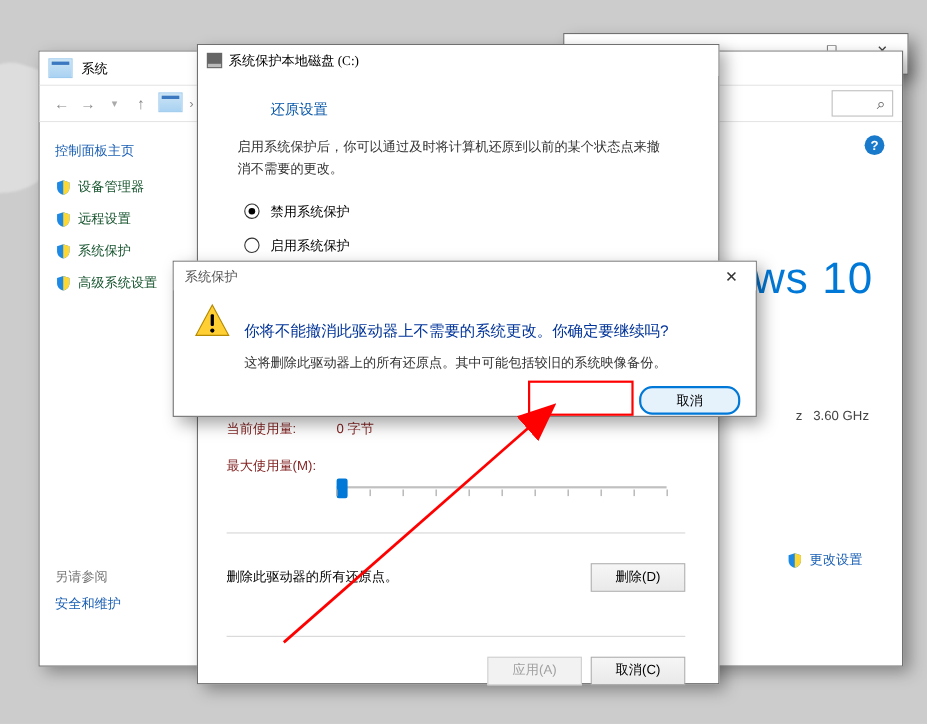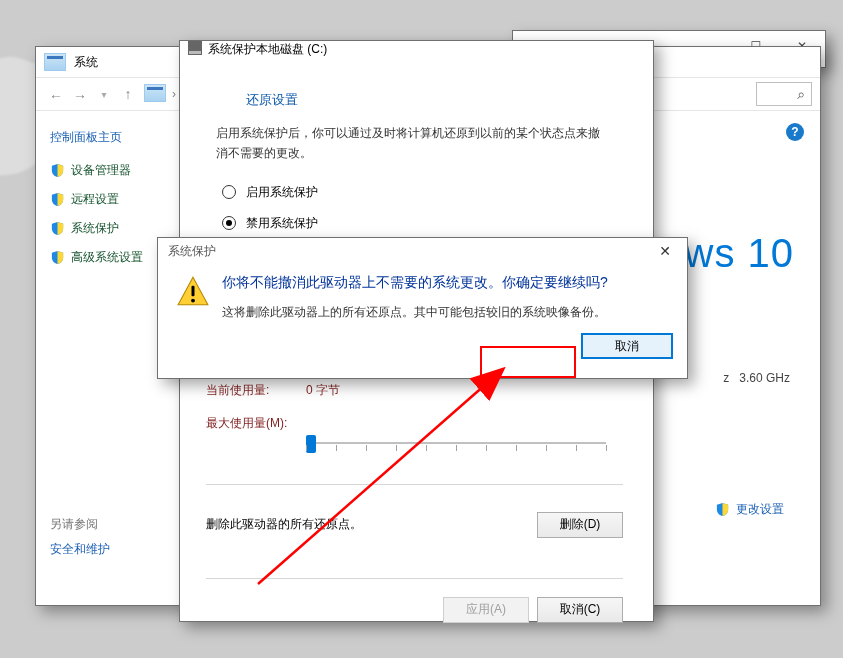--- a/index.html
+++ b/index.html
@@ -26,21 +26,21 @@
   .shield svg{width:15px;height:15px;}
   .sidebar .also-title{margin-top:250px;color:#777;margin-bottom:8px;}
   .main1{flex:1;position:relative;}
   .os-brand{position:absolute;right:26px;top:120px;font-size:40px;font-weight:300;color:#0078d7;letter-spacing:1px;}
   .spec{position:absolute;right:30px;top:260px;display:flex;align-items:center;color:#444;}
   .spec span+span{margin-left:10px;}
   .change{position:absolute;right:36px;top:390px;display:flex;align-items:center;color:#1a5fb4;}
   .help-ic{position:absolute;right:16px;top:12px;width:18px;height:18px;border-radius:50%;background:#1979ca;color:#fff;display:flex;align-items:center;justify-content:center;font-size:12px;font-weight:bold;}
   
   .w2{left:179px;top:40px;width:475px;height:582px;}
-  .w2 .titlebar{height:28px;background:#fff;display:flex;padding-left:8px;}
+  .w2 .titlebar{height:28px;background:#fff;display:flex;align-items:center;padding-left:8px;font-family:Liberation Serif, serif;}
   .w2 .body{padding:22px 30px 14px 26px;}
   .sect-title{color:#0a58a9;font-size:13px;margin-bottom:14px;margin-left:40px;}
   .desc{color:#333;margin:0 0 20px 10px;line-height:1.7;max-width:390px;}
   .radio-row{display:flex;align-items:center;margin:0 0 14px 16px;color:#000;}
   .radio{width:14px;height:14px;border:1px solid #333;border-radius:50%;margin-right:10px;display:inline-flex;align-items:center;justify-content:center;}
   .radio.sel::after{content:"";width:6px;height:6px;border-radius:50%;background:#000;}
   .w2 hr{border:none;border-top:1px solid #d6d6d6;margin:6px 0 18px;}
   .usage-row{display:flex;margin:6px 0 16px 0;color:#7f1d1d;}
   .usage-row .lbl{width:100px;}
   .slider-wrap{margin:6px 0 30px 0;}
@@ -52,21 +52,21 @@
   .btn{min-width:86px;height:26px;border:1px solid #adadad;background:linear-gradient(180deg,#f6f6f6,#e9e9e9);display:inline-flex;align-items:center;justify-content:center;padding:0 12px;color:#000;}
   .btn.disabled{color:#a0a0a0;background:#f2f2f2;border-color:#cfcfcf;}
   .btn-row{display:flex;justify-content:flex-end;gap:8px;}
   .disk-ic{width:14px;height:14px;margin-right:6px;display:inline-flex;background:#666;position:relative;}
   .disk-ic::after{content:"";position:absolute;left:1px;right:1px;bottom:1px;height:3px;background:#bbb;}
   
   .w3{left:157px;top:237px;width:531px;height:142px;}
   .w3 .titlebar{height:26px;background:#fff;display:flex;align-items:center;justify-content:space-between;padding:0 6px 0 10px;color:#555;}
   .w3 .body{padding:10px 18px 12px 18px;display:flex;}
   .warn-ic{width:34px;height:34px;margin-right:12px;flex:0 0 auto;}
-  .w3-msg{flex:1;}
+  .w3-msg{flex:1;margin-top:18px;}
   .w3-heading{color:#003399;font-size:14px;margin-bottom:12px;}
   .w3-text{color:#333;font-size:12px;}
   .w3 .footer{display:flex;justify-content:flex-end;gap:10px;padding:0 14px 12px;}
   .btn.primary{border:2px solid #0078d7;background:#e5f1fb;}
   .close-x{width:32px;height:20px;display:flex;align-items:center;justify-content:center;color:#333;font-size:14px;}
   
   .overlay{position:absolute;left:0;top:0;width:843px;height:658px;pointer-events:none;}
   
   .bgcorner{position:absolute;left:-30px;top:60px;width:90px;height:120px;background:#ddd;border-radius:40px 60px 80px 40px;transform:rotate(18deg);filter:blur(1px);}
 </style>
@@ -153,26 +153,26 @@
 
 <div class="window w2">
   <div class="titlebar">
     <span class="disk-ic"></span>
     <span>系统保护本地磁盘 (C:)</span>
   </div>
   <div class="body">
     <div class="sect-title">还原设置</div>
     <div class="desc">启用系统保护后，你可以通过及时将计算机还原到以前的某个状态点来撤消不需要的更改。</div>
     <div class="radio-row">
+      <span class="radio sel"></span>
+      <span>禁用系统保护</span>
+    </div>
+    <div class="radio-row">
       <span class="radio"></span>
       <span>启用系统保护</span>
-    </div>
-    <div class="radio-row">
-      <span class="radio sel"></span>
-      <span>禁用系统保护</span>
     </div>
 
     <div style="height:130px;"></div>
 
     <div class="usage-row">
       <span class="lbl">当前使用量:</span>
       <span>0 字节</span>
     </div>
     <div class="slider-wrap">
       <div class="usage-row" style="margin-bottom:0;">
@@ -218,21 +218,21 @@
           <rect x="14.6" y="11" width="2.8" height="10" rx="1" fill="#000"></rect>
           <circle cx="16" cy="25" r="1.8" fill="#000"></circle>
         </svg>
     </span>
     <div class="w3-msg">
       <div class="w3-heading">你将不能撤消此驱动器上不需要的系统更改。你确定要继续吗?</div>
       <div class="w3-text">这将删除此驱动器上的所有还原点。其中可能包括较旧的系统映像备份。</div>
     </div>
   </div>
   <div class="footer">
-    <span class="btn primary" style="min-width:92px;">取消</span>
+    <span class="btn primary" style="min-width:92px;border-radius:12px;">取消</span>
   </div>
 </div>
 
 <svg class="overlay">
   <defs>
     <marker id="ah" markerWidth="14" markerHeight="12" refX="12" refY="6" orient="auto">
       <path d="M0,0 L14,6 L0,12 Z" fill="#ff0000"></path>
     </marker>
   </defs>
   <line x1="258" y1="584" x2="502" y2="370" stroke="#ff0000" stroke-width="2.5" marker-end="url(#ah)"></line>

